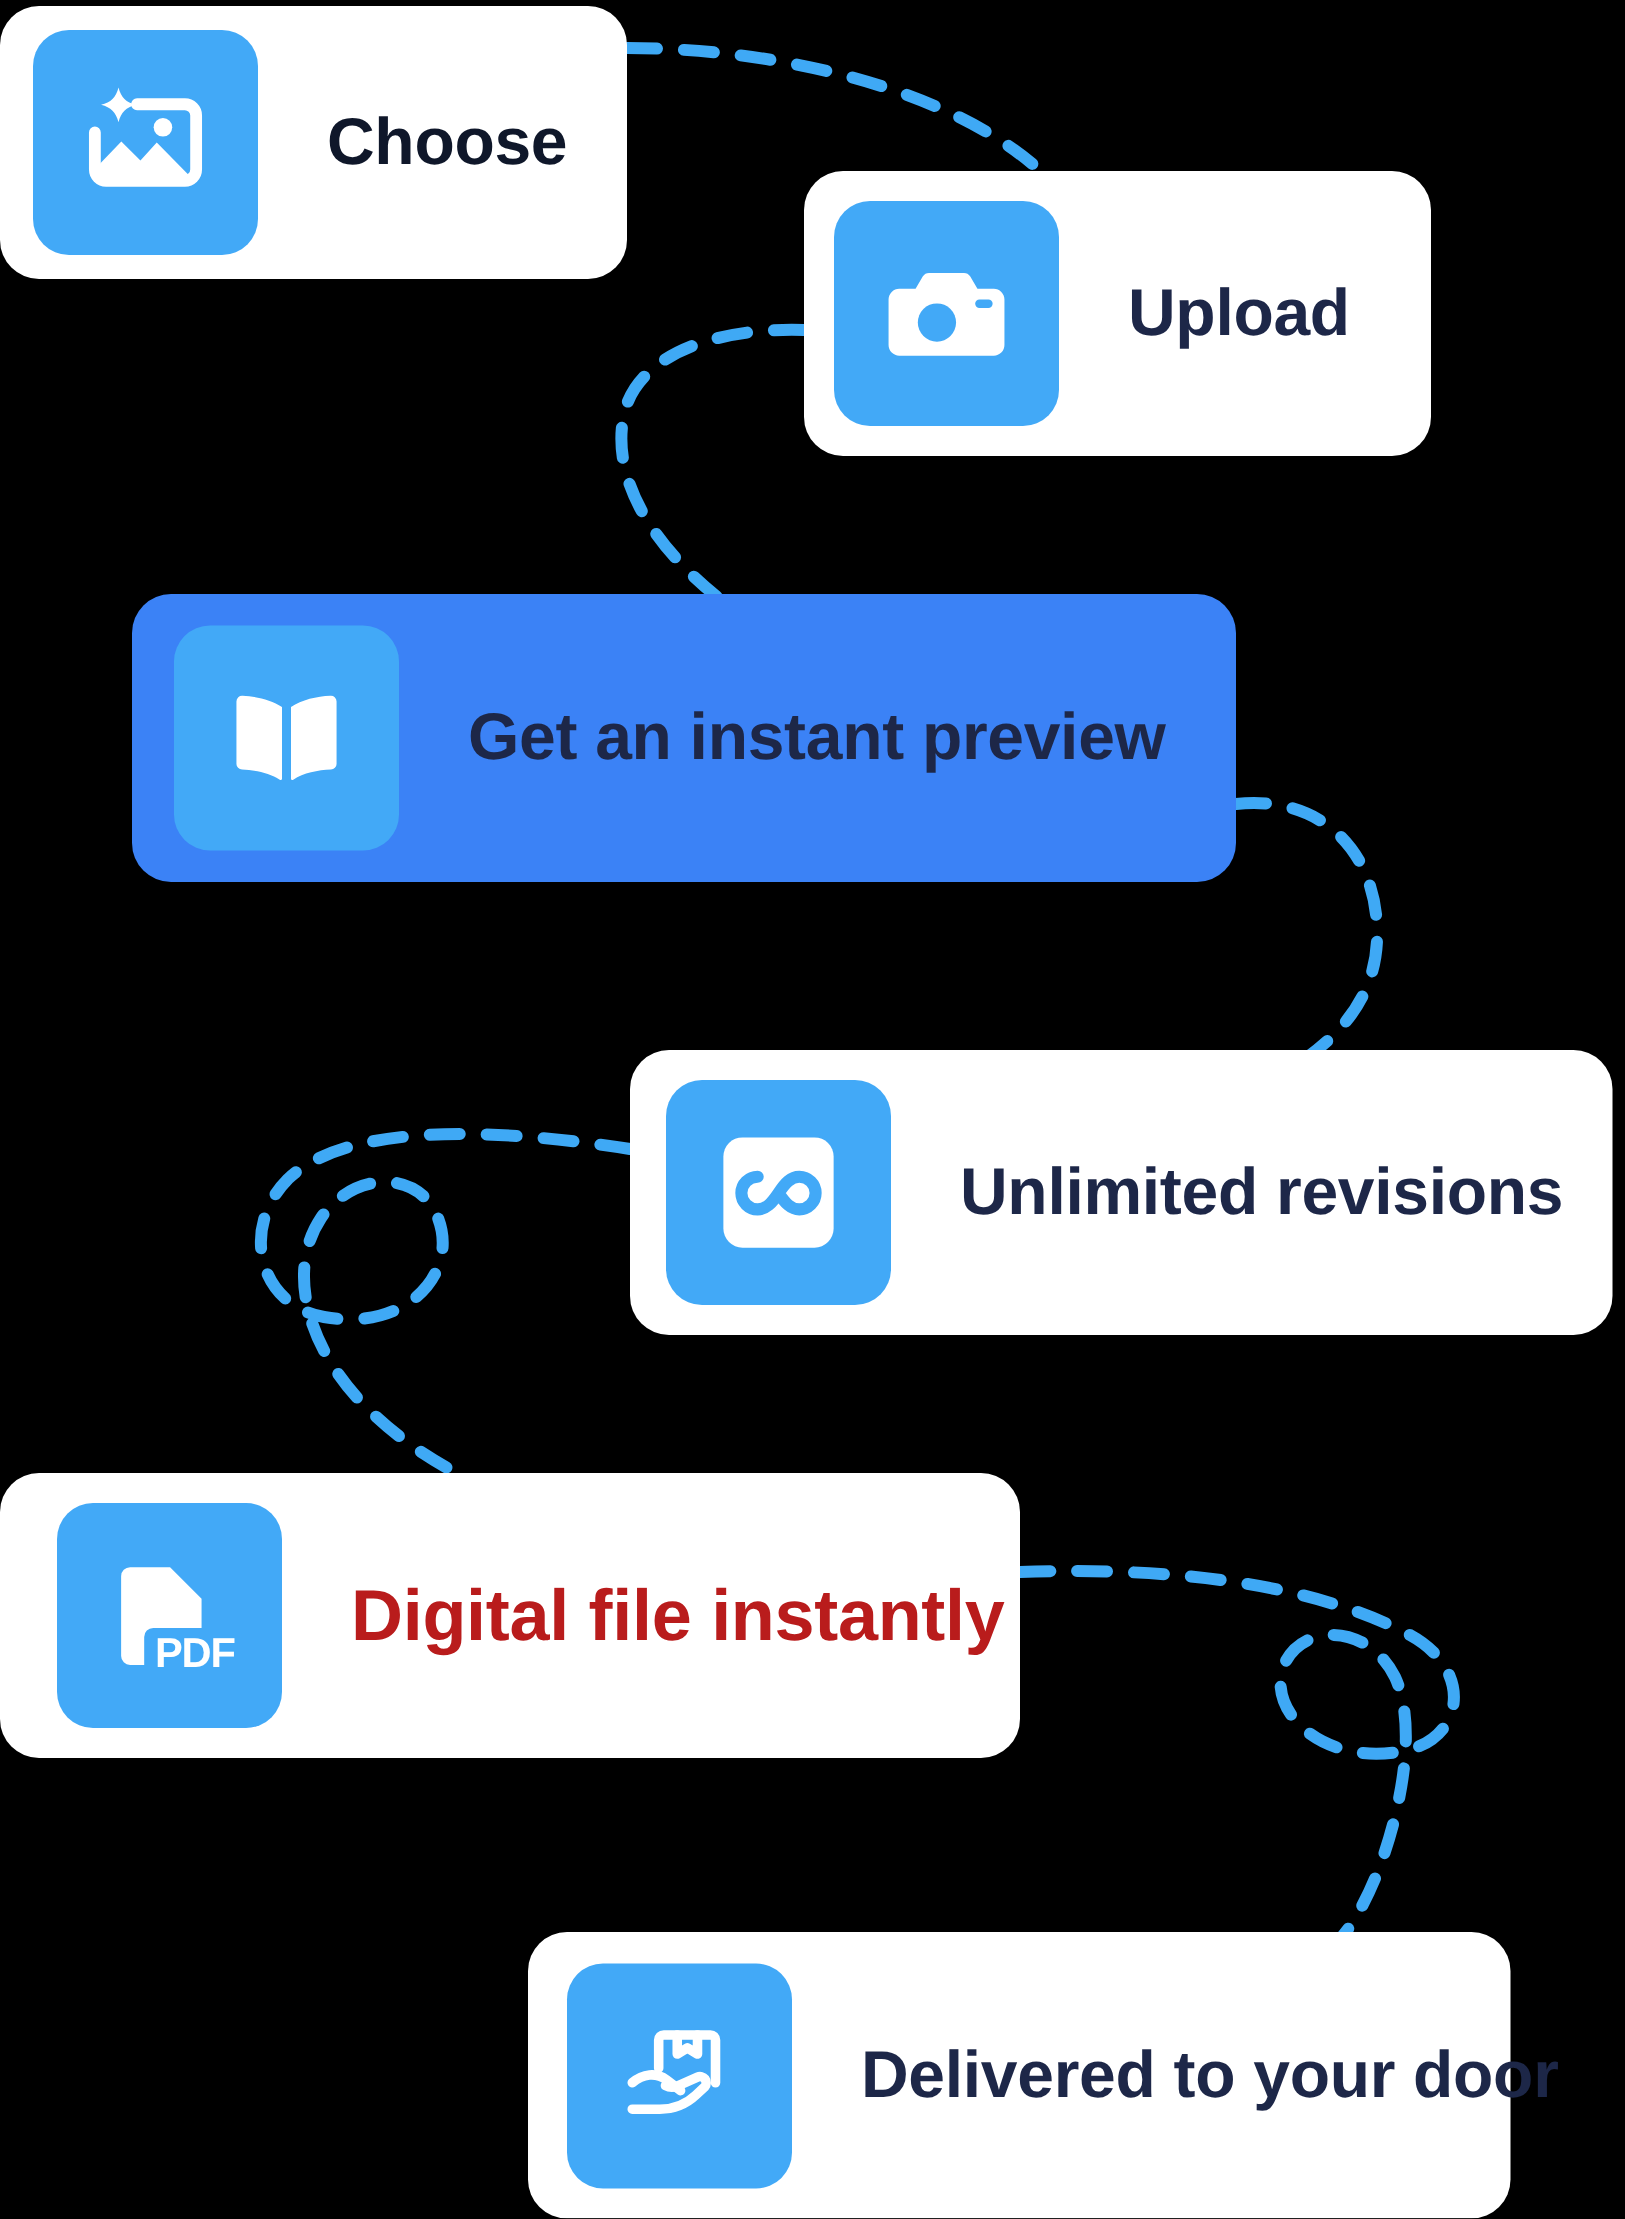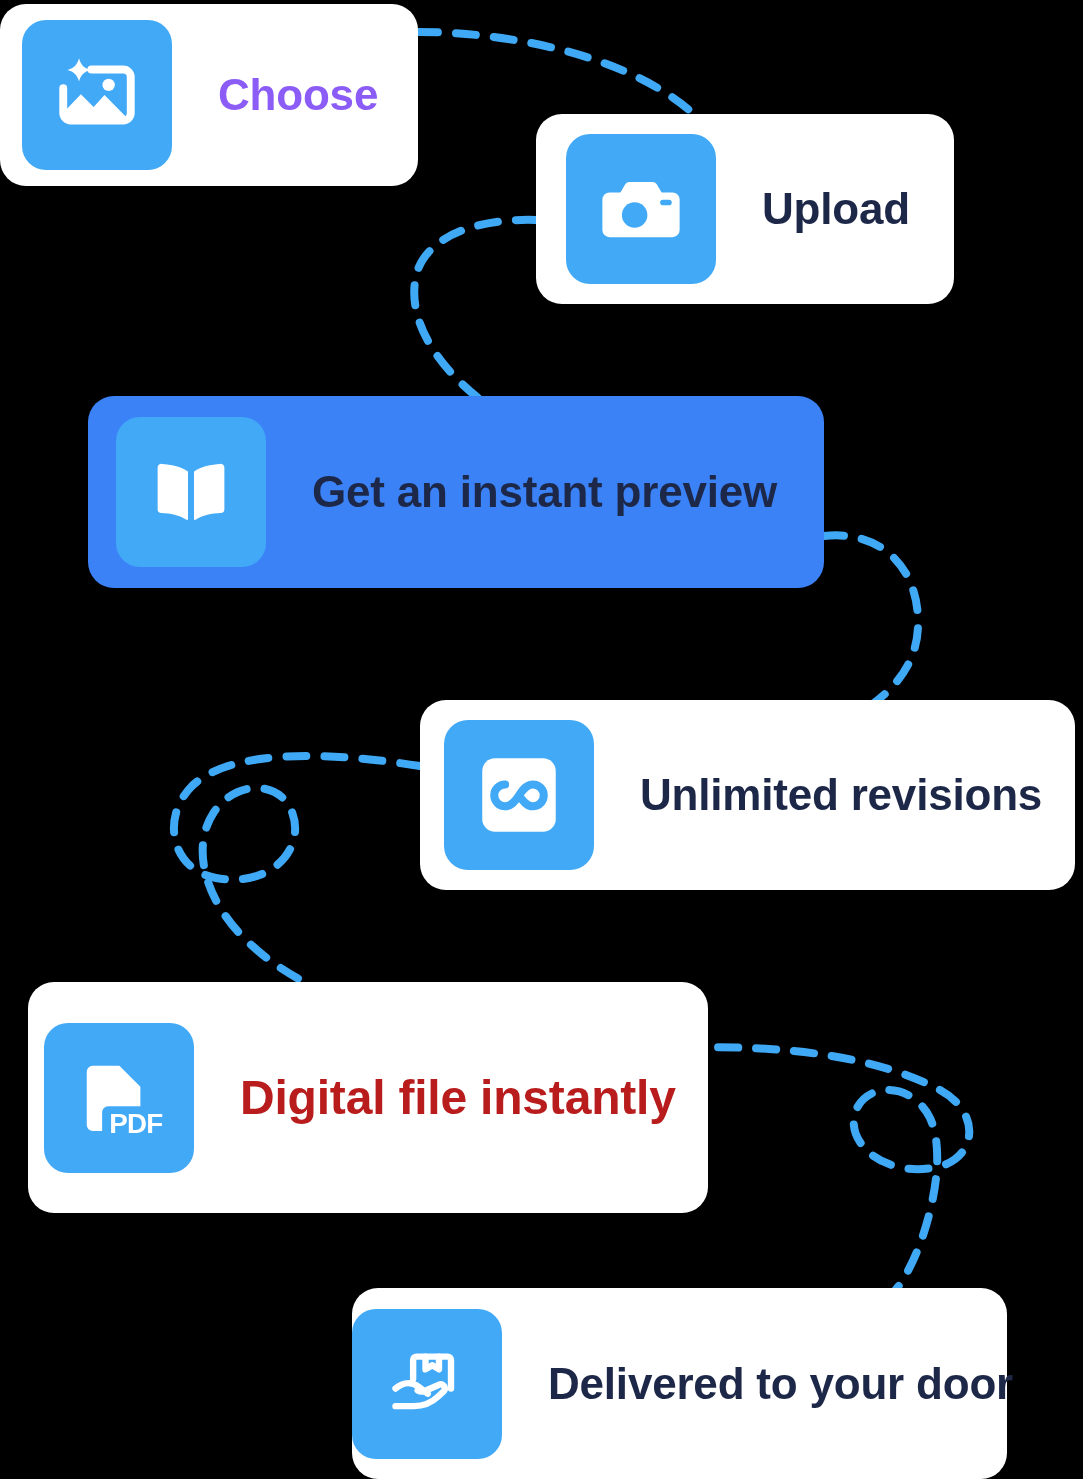--- a/index.html
+++ b/index.html
@@ -65,23 +65,23 @@
       <div class="step-card" style="left: 0px; top: 4px; width: 418px; height: 182px; border-radius: 26px; background: rgb(255, 255, 255); padding-left: 22px;">
         <div class="icon-tile" style="width: 150px; height: 150px; border-radius: 24px; background: rgb(66, 169, 247);">
           <svg width="90" height="90" viewBox="0 0 24 24" fill="none">
         <path d="M7.2 2.2 c .45 1.75 1.35 2.65 3.1 3.1 c -1.75 .45 -2.65 1.35 -3.1 3.1
                  c -.45 -1.75 -1.35 -2.65 -3.1 -3.1 c 1.75 -.45 2.65 -1.35 3.1 -3.1 z" fill="#ffffff"></path>
         <path d="M10.5 5.2 H19 a2 2 0 0 1 2 2 v9.6 a2 2 0 0 1 -2 2 H5 a2 2 0 0 1 -2 -2 V10.2" stroke="#ffffff" stroke-width="2.1" stroke-linecap="round" stroke-linejoin="round" fill="none"></path>
         <path d="M3.3 16.4 l4.4 -4.6 l3.4 3.4 l2.9 -3.2 l6.9 7 H4.4 z" fill="#ffffff"></path>
         <circle cx="15.1" cy="9.3" r="1.65" fill="#ffffff"></circle>
       </svg>
         </div>
-        <div class="step-label" style="font-size: 44px; color: #8b5cf6; margin-left: 46px;">Choose</div>
+        <div class="step-label" style="font-size: 44px; color: #0f172a; margin-left: 46px;">Choose</div>
       </div>
-      <div class="step-card" style="left: 536px; top: 114px; width: 418px; height: 190px; border-radius: 26px; background: rgb(255, 255, 255); padding-left: 30px;">
+      <div class="step-card" style="left: 536px; top: 114px; width: 418px; height: 190px; border-radius: 26px; background: rgb(255, 255, 255); padding-left: 20px;">
         <div class="icon-tile" style="width: 150px; height: 150px; border-radius: 24px; background: rgb(66, 169, 247);">
           <svg width="90" height="90" viewBox="0 0 24 24" fill="none">
         <path d="M3.6 7.6 h2.9 l1.3 -2.2 a1.3 1.3 0 0 1 1.1 -.6 h6.2 a1.3 1.3 0 0 1 1.1 .6
                  l1.3 2.2 h2.9 a1.9 1.9 0 0 1 1.9 1.9 v8.1 a1.9 1.9 0 0 1 -1.9 1.9 H3.6
                  a1.9 1.9 0 0 1 -1.9 -1.9 V9.5 a1.9 1.9 0 0 1 1.9 -1.9 z" fill="#ffffff"></path>
         <circle cx="10.3" cy="13.6" r="3.4" fill="#42A9F7"></circle>
         <rect x="17.1" y="9.5" width="3.1" height="1.5" rx="0.75" fill="#42A9F7"></rect>
       </svg>
         </div>
         <div class="step-label" style="font-size: 44px; color: rgb(29, 39, 72); margin-left: 46px;">Upload</div>
@@ -101,32 +101,32 @@
         <div class="icon-tile" style="width: 150px; height: 150px; border-radius: 24px; background: rgb(66, 169, 247);">
           <svg width="90" height="90" viewBox="0 0 24 24" fill="none">
         <rect x="2.2" y="2.2" width="19.6" height="19.6" rx="3.4" fill="#ffffff"></rect>
         <path d="M8.3 9.2 a2.9 2.9 0 1 0 0 5.8 c 1.5 0 2.5 -1.1 3.7 -2.9
                  c 1.2 -1.8 2.2 -2.9 3.7 -2.9 a2.9 2.9 0 1 1 0 5.8
                  c -1.5 0 -2.5 -1.1 -3.7 -2.9" stroke="#42A9F7" stroke-width="2.15" stroke-linecap="round" fill="none"></path>
       </svg>
         </div>
         <div class="step-label" style="font-size: 44px; color: rgb(29, 39, 72); margin-left: 46px;">Unlimited revisions</div>
       </div>
-      <div class="step-card" style="left: 0px; top: 982px; width: 680px; height: 231px; border-radius: 26px; background: rgb(255, 255, 255); padding-left: 16px; margin-left: 28px;">
+      <div class="step-card" style="left: 0px; top: 982px; width: 680px; height: 190px; border-radius: 26px; background: rgb(255, 255, 255); padding-left: 38px;">
         <div class="icon-tile" style="width: 150px; height: 150px; border-radius: 24px; background: rgb(66, 169, 247);">
           <svg width="90" height="90" viewBox="0 0 24 24" fill="none">
         <path d="M5 3.4 h7.1 l5.6 5.6 v5.2 H9.1 a1.6 1.6 0 0 0 -1.6 1.6 v5 H5
                  a1.6 1.6 0 0 1 -1.6 -1.6 V5 A1.6 1.6 0 0 1 5 3.4 z" fill="#ffffff"></path>
         <path d="M12.6 4.1 v4.1 a .9 .9 0 0 0 .9 .9 h4.1 z" fill="#ffffff"></path>
         <text x="9.4" y="21.2" font-family="Liberation Sans, sans-serif" font-size="7.4" font-weight="bold" fill="#ffffff" letter-spacing="-0.2">PDF</text>
       </svg>
         </div>
         <div class="step-label" style="font-size: 48px; color: #b91c1c; margin-left: 46px;">Digital file instantly</div>
       </div>
-      <div class="step-card" style="left: 352px; top: 1288px; width: 655px; height: 191px; border-radius: 26px; background: rgb(255, 255, 255); ">
+      <div class="step-card" style="left: 352px; top: 1288px; width: 655px; height: 191px; border-radius: 26px; background: rgb(255, 255, 255); padding-left: 26px;">
         <div class="icon-tile" style="width: 150px; height: 150px; border-radius: 24px; background: rgb(66, 169, 247);">
           <svg width="90" height="90" viewBox="0 0 24 24" fill="none" stroke="#ffffff" stroke-width="1.7" stroke-linecap="round" stroke-linejoin="round">
         <path d="M8.3 10.6 V5.6 a .9 .9 0 0 1 .9 -.9 h8.3 a .9 .9 0 0 1 .9 .9 v7.6"></path>
         <path d="M11.6 4.7 v3.4 l1.8 -1.1 l1.8 1.1 V4.7" fill="none"></path>
         <path d="M3.6 13.2 c1.9 -1.6 4.2 -1.9 6.1 -.5 l2.5 1.9"></path>
         <path d="M3.6 17.9 h4.9 c2.4 0 4.7 -.9 6.4 -2.5 l1.6 -1.5 a1.1 1.1 0 0 0 -1.3 -1.7
                  l-3.6 1.6 a2.4 2.4 0 0 1 -2.1 -.1"></path>
       </svg>
         </div>
         <div class="step-label" style="font-size: 44px; color: rgb(29, 39, 72); margin-left: 46px;">Delivered to your door</div>

